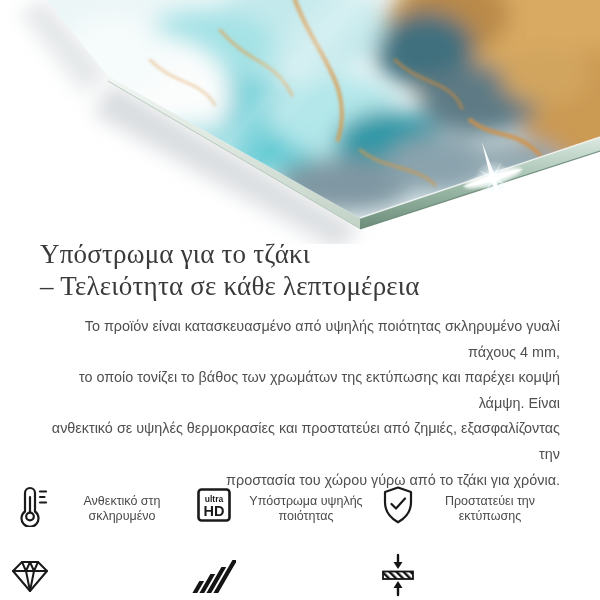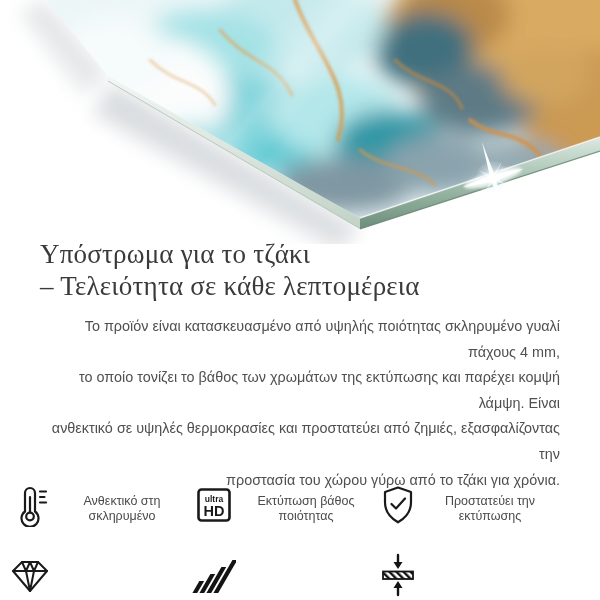--- a/index.html
+++ b/index.html
@@ -168,21 +168,21 @@
     </div>
 
     <div class="feature">
       <div class="icon-wrap">
         <svg class="ficon" width="44" height="44" viewBox="0 0 44 44">
           <rect x="6.5" y="6.5" width="31" height="31" rx="3" fill="none" stroke="#1a1a1a" stroke-width="2.6"></rect>
           <text x="22" y="19" text-anchor="middle" font-family="Liberation Sans, sans-serif" font-weight="700" font-size="8.5" fill="#1a1a1a">ultra</text>
           <text x="22" y="32.5" text-anchor="middle" font-family="Liberation Sans, sans-serif" font-weight="700" font-size="14.5" fill="#1a1a1a">HD</text>
         </svg>
       </div>
-      <span class="feature-label">Εκτύπωση βάθος ποιότητας</span>
+      <span class="feature-label">Υπόστρωμα υψηλής ποιότητας</span>
     </div>
 
     <div class="feature">
       <div class="icon-wrap">
         <svg class="ficon" width="44" height="44" viewBox="0 0 44 44">
           <g fill="none" stroke="#1a1a1a" stroke-width="2.2" stroke-linecap="round" stroke-linejoin="round">
             <path d="M22,4.5 L35,9 v10.5 c0,9.5 -5.5,15.5 -13,19.8 c-7.5,-4.3 -13,-10.3 -13,-19.8 V9 Z"></path>
             <polyline points="15.5,21 20,25.5 29,15.5"></polyline>
           </g>
         </svg>

